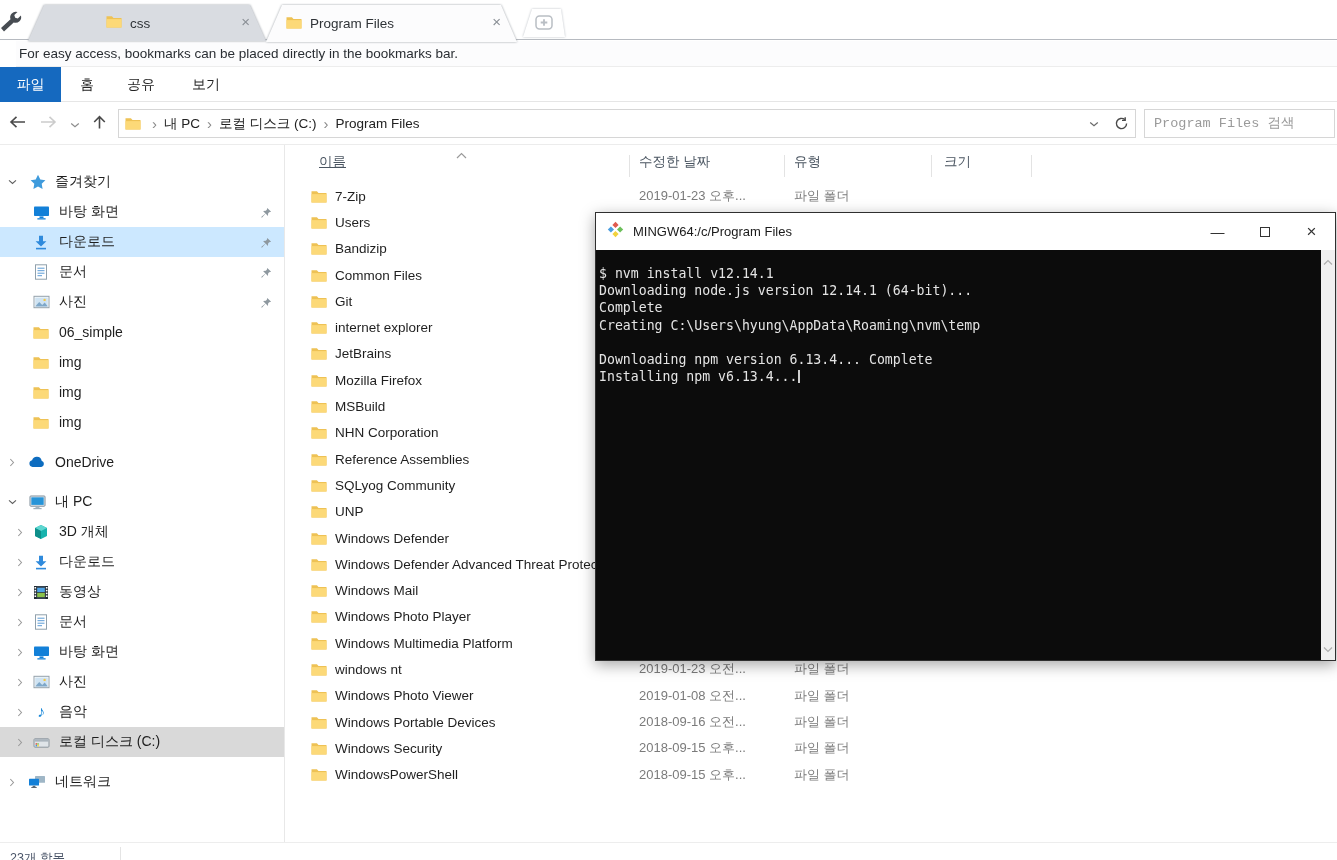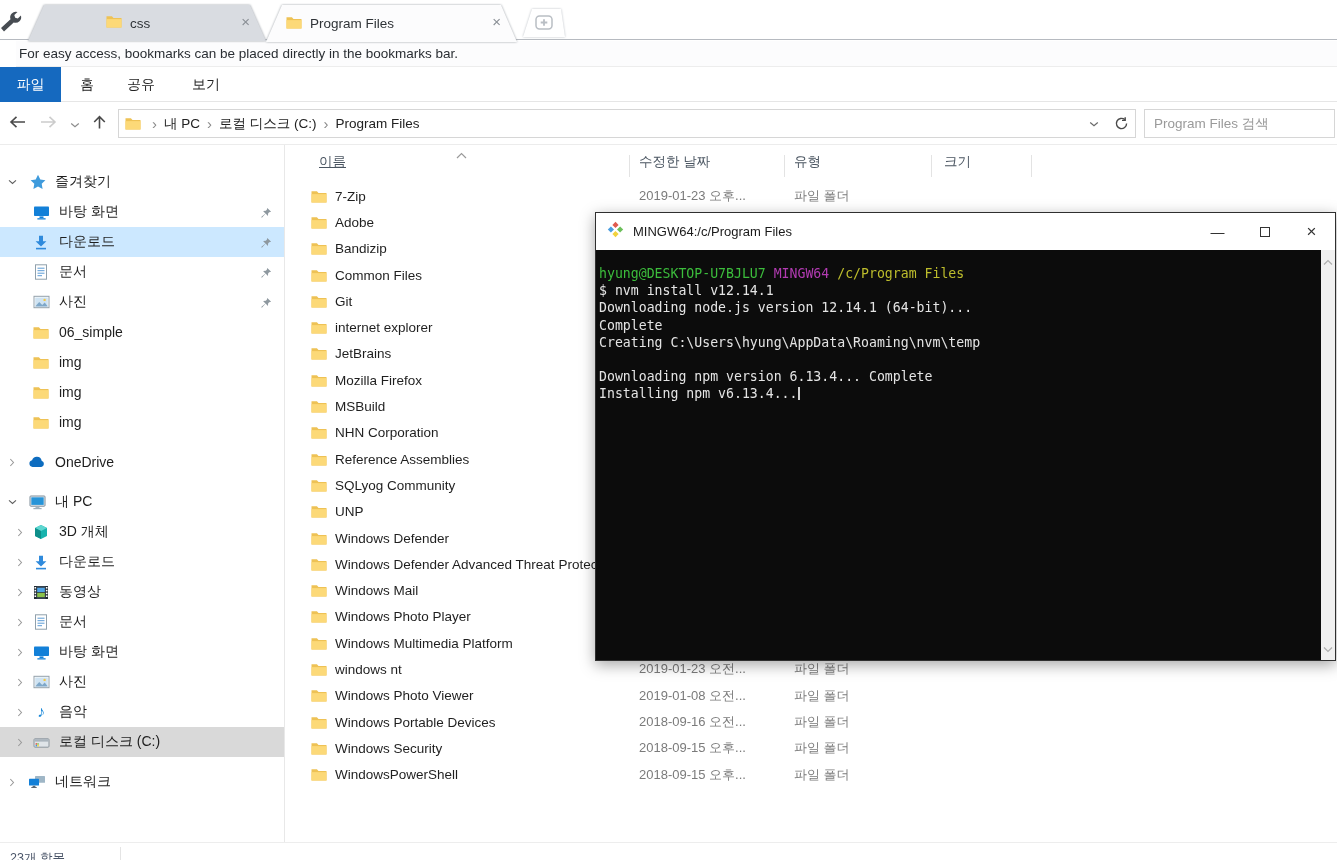--- a/index.html
+++ b/index.html
@@ -47,21 +47,21 @@
   .addressbox { position:absolute; left:118px; top:7px; width:990px; height:29px; border:1px solid #d6d6d6; background:#fff;
                 display:flex; align-items:center; padding:0 6px; }
   .addr-folder { display:flex; margin-right:4px; }
   .crumb-sep { color:#8a8a8a; font-size:15px; padding:0 7px; }
   .crumb { font-size:13.5px; color:#222; white-space:nowrap; }
   .addr-chevron { margin-left:auto; display:flex; padding-right:2px; }
   .refreshbox { position:absolute; left:1107px; top:7px; width:29px; height:29px; border:1px solid #d6d6d6; border-left:none;
                 display:flex; align-items:center; justify-content:center; background:#fff; }
   .searchbox { position:absolute; left:1144px; top:7px; width:191px; height:29px; border:1px solid #d6d6d6; background:#fff; }
   .searchbox input { width:100%; height:100%; border:none; outline:none; font-size:13.5px; padding:0 9px;
-                     font-family:Liberation Sans, sans-serif; color:#222; }
+                     font-family:Liberation Mono, monospace; color:#222; }
   .searchbox input::placeholder { color:#9a9a9a; }
 
   
   .sidebar { position:absolute; left:0; top:145px; width:285px; height:697px; background:#fff;
              border-right:1px solid #e8e8e8; padding-top:22px; overflow:hidden; }
   .side-row { position:relative; height:30px; display:flex; align-items:center; font-size:14px; color:#1e1e1e; }
   .side-row.gap { margin-top:10px; }
   .side-row.sel-blue { background:var(--selection-blue,#cce8ff); }
   .side-row.sel-gray { background:var(--selection-gray,#d9d9d9); }
   .side-chev { position:absolute; width:10px; display:flex; }
@@ -530,21 +530,21 @@
           <div class="cell-size"></div>
         </div>
         <div class="file-row">
           <div class="cell-name">
             <span style="display: flex;">
               <svg width="16" height="13" viewBox="0 0 16 13">
                 <path d="M.5 1.3h5.4l1.6 1.8h8V12.5H.5z" fill="#eec255"></path>
                 <path d="M.5 4.1h15v8.4H.5z" fill="#fcd978"></path>
               </svg>
             </span>
-            <span class="fname">Adobe</span>
+            <span class="fname">Users</span>
           </div>
           <div class="cell-date"></div>
           <div class="cell-type"></div>
           <div class="cell-size"></div>
         </div>
         <div class="file-row">
           <div class="cell-name">
             <span style="display: flex;">
               <svg width="16" height="13" viewBox="0 0 16 13">
                 <path d="M.5 1.3h5.4l1.6 1.8h8V12.5H.5z" fill="#eec255"></path>
@@ -859,21 +859,20 @@
       <div class="term-btns">
         <span class="term-btn">—</span>
         <span class="term-btn">
             <span class="term-max-glyph"></span>
           </span>
         <span class="term-btn" style="font-size:17px;">×</span>
       </div>
     </div>
     <div class="term-body">
       <div id="term-lines">
-          <div class="tline"><span class="c-green">hyung@DESKTOP-U7BJLU7 </span><span class="c-magenta">MINGW64 </span><span class="c-yellow">/c/Program Files</span></div>
           <div class="tline"><span class="c-fg">$ nvm install v12.14.1</span></div>
           <div class="tline"><span class="c-fg">Downloading node.js version 12.14.1 (64-bit)...</span></div>
           <div class="tline"><span class="c-fg">Complete</span></div>
           <div class="tline"><span class="c-fg">Creating C:\Users\hyung\AppData\Roaming\nvm\temp</span></div>
           <div class="tline">&nbsp;</div>
           <div class="tline"><span class="c-fg">Downloading npm version 6.13.4... Complete</span></div>
           <div class="tline"><span class="c-fg">Installing npm v6.13.4...</span><span class="cursor"></span></div>
         </div>
       <div class="term-scroll">
         <span class="up"><svg width="10" height="7" viewBox="0 0 10 7">

